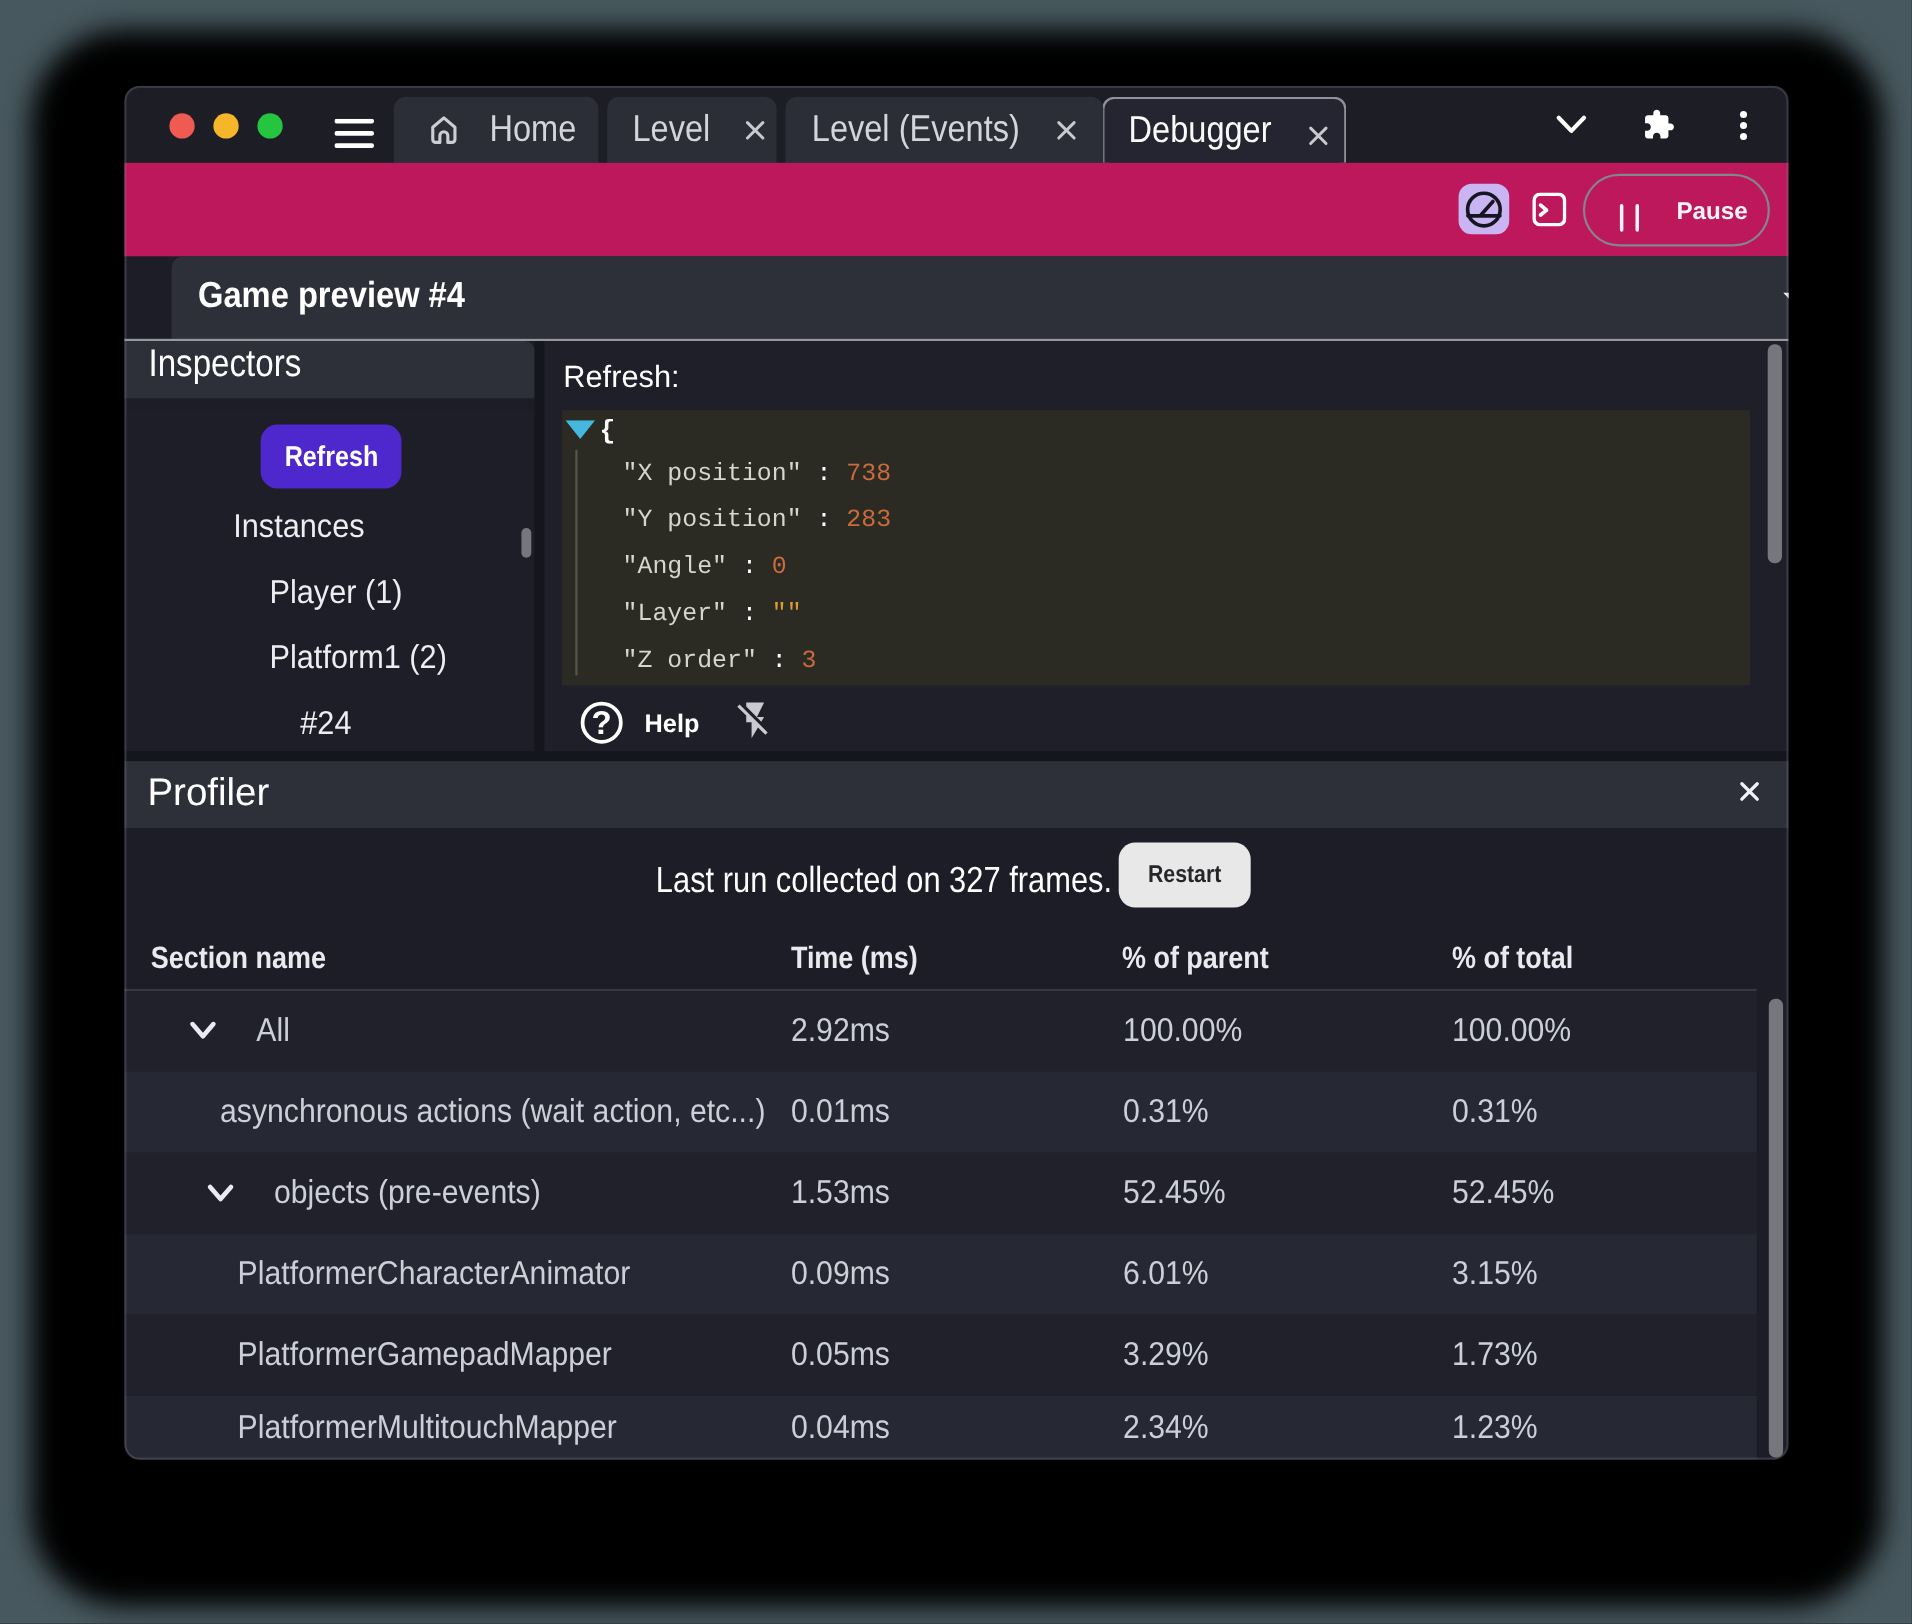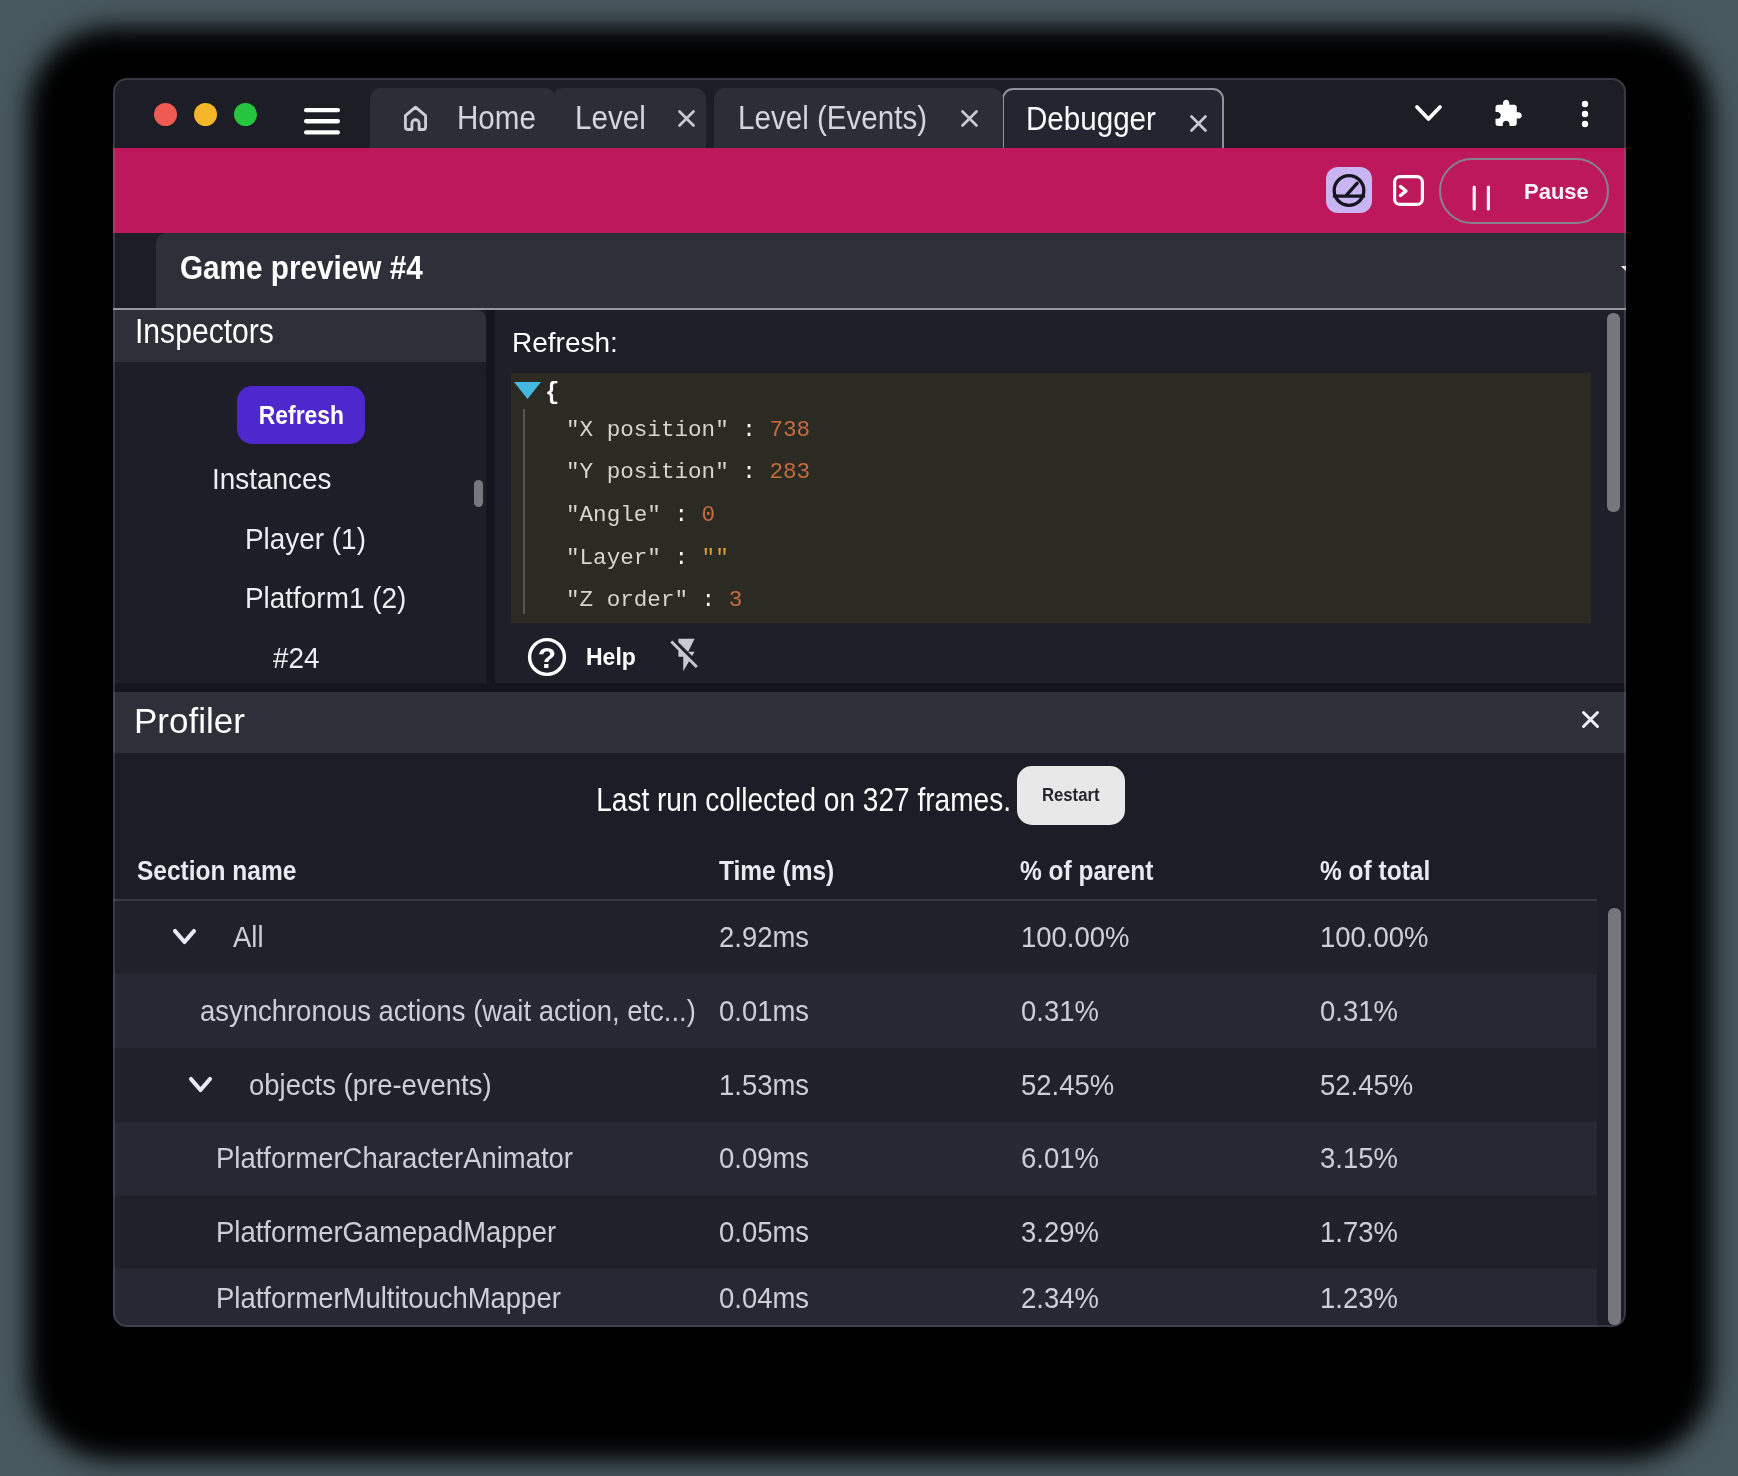--- a/index.html
+++ b/index.html
@@ -61,22 +61,22 @@
   .colon { color:#ffffff; }
   .indent { position:absolute; left:11.5px; top:36px; width:2px; height:205px; background:#56564a; }
   .helprow { position:absolute; left:0; top:313px; width:100%; height:59px; }
   
   .hgap { position:absolute; left:0; top:604.5px; width:100%; height:9.5px; background:#15161d; }
   .prof-head { position:absolute; left:0; top:614px; width:100%; height:61px; background:#2e3039;
     color:#fff; font-size:35px; display:flex; align-items:center; padding-left:21px; padding-bottom:4px; }
   .prof-body { position:absolute; left:0; top:675px; width:100%; height:574px; background:#1c1d26; }
   .lastrun { position:absolute; left:0; top:28px; width:898px; text-align:right; color:#fdfdfd; font-size:33px; }
   .lastrun .txr { display:inline-block; transform:scaleX(0.85); transform-origin:100% 50%; }
-  .restart { position:absolute; left:904px; top:13px; width:108px; height:58.5px; background:#e9e8e8; border-radius:15px;
-    color:#26262a; font-size:19px; font-weight:700; display:flex; align-items:center; justify-content:center; }
+  .restart { position:absolute; left:904px; top:13px; width:120px; height:58.5px; background:#e9e8e8; border-radius:15px;
+    color:#26262a; font-size:22px; font-weight:700; display:flex; align-items:center; justify-content:center; }
   .th { position:absolute; top:102px; color:#e9eaef; font-size:28px; font-weight:700; transform:scaleX(0.875); transform-origin:0 50%; }
   .row { position:absolute; left:0; width:1484px; height:73.7px; color:#ccced8; font-size:30px; }
   .row .c { position:absolute; top:50%; transform:translateY(-50%) scaleX(0.915); transform-origin:0 50%; white-space:nowrap; }
   .row .cv { position:absolute; top:50%; transform:translateY(-50%); }
   .rodd { background:#20212b; }
   .reven { background:#262833; }
   .thumb { position:absolute; background:#76777c; border-radius:6px; }
 </style>
 </head>
 <body>
@@ -87,21 +87,21 @@
     <div class="light" style="left:41.3px;  background:#ef5b52;"></div>
     <div class="light" style="left:81.4px;  background:#f5b62a;"></div>
     <div class="light" style="left:121.2px; background:#26c53f;"></div>
     <svg class="abs" style="left:191px;top:29.5px;" width="36" height="27" viewBox="0 0 36 27">
       <g fill="#ffffff">
         <rect x="0" y="0" width="36" height="4.3" rx="2.1"></rect>
         <rect x="0" y="11.1" width="36" height="4.3" rx="2.1"></rect>
         <rect x="0" y="22.2" width="36" height="4.3" rx="2.1"></rect>
       </g>
     </svg>
-    <div class="tab" style="left:257px; width:186px;">
+    <div class="tab" style="left:245px; width:186px;">
       <svg class="abs" style="left:29px;top:15px;" width="33" height="31" viewBox="0 0 24 24" fill="none" stroke="#cdced4" stroke-width="2.2" stroke-linejoin="round" stroke-linecap="round">
         <path d="M4.2 9.8 L12 3.2 L19.8 9.8 V18.5 a2 2 0 0 1 -2 2 H14.8 V15.8 a2.8 2.8 0 0 0 -5.6 0 V20.5 H6.2 a2 2 0 0 1 -2 -2 Z"></path>
       </svg>
       <span class="tx" style="margin-left:87px;">Home</span>
     </div>
     <div class="tab" style="left:439px; width:154px; padding-left:23px; justify-content:flex-start;">
       <span class="tx">Level</span>
       <svg class="abs" style="left:125px;top:21px;" width="19" height="19" viewBox="0 0 19 19" stroke="#c9cad0" stroke-width="2.7" stroke-linecap="round">
           <path d="M2.5 2.5 L16.5 16.5 M16.5 2.5 L2.5 16.5"></path>
         </svg>

